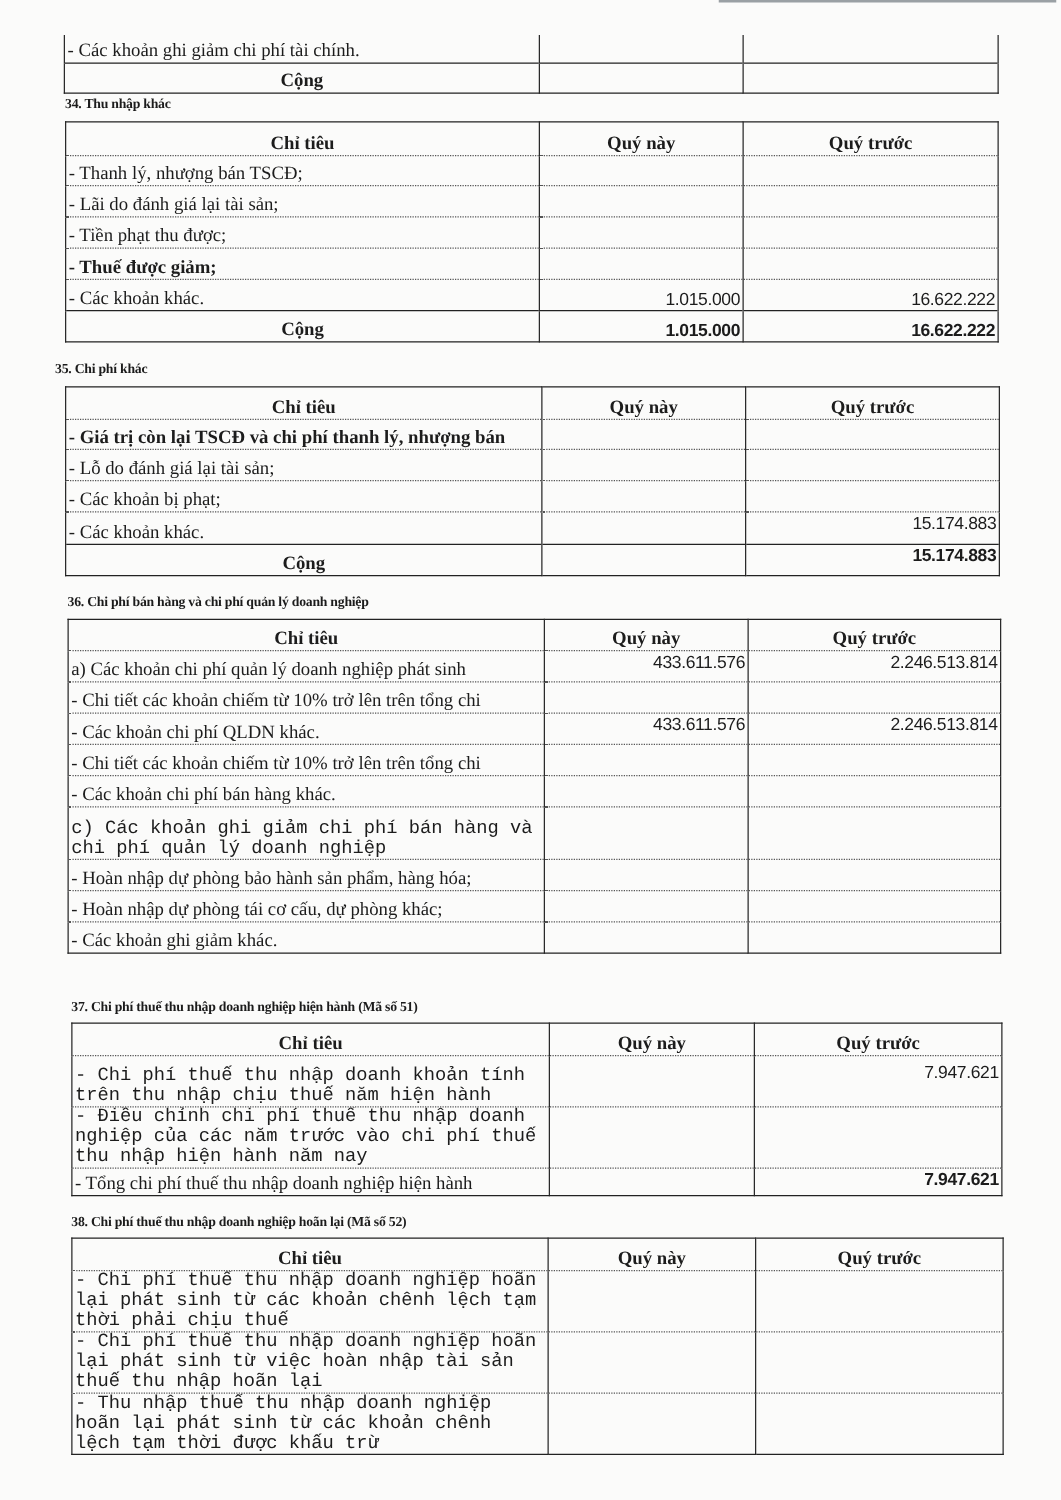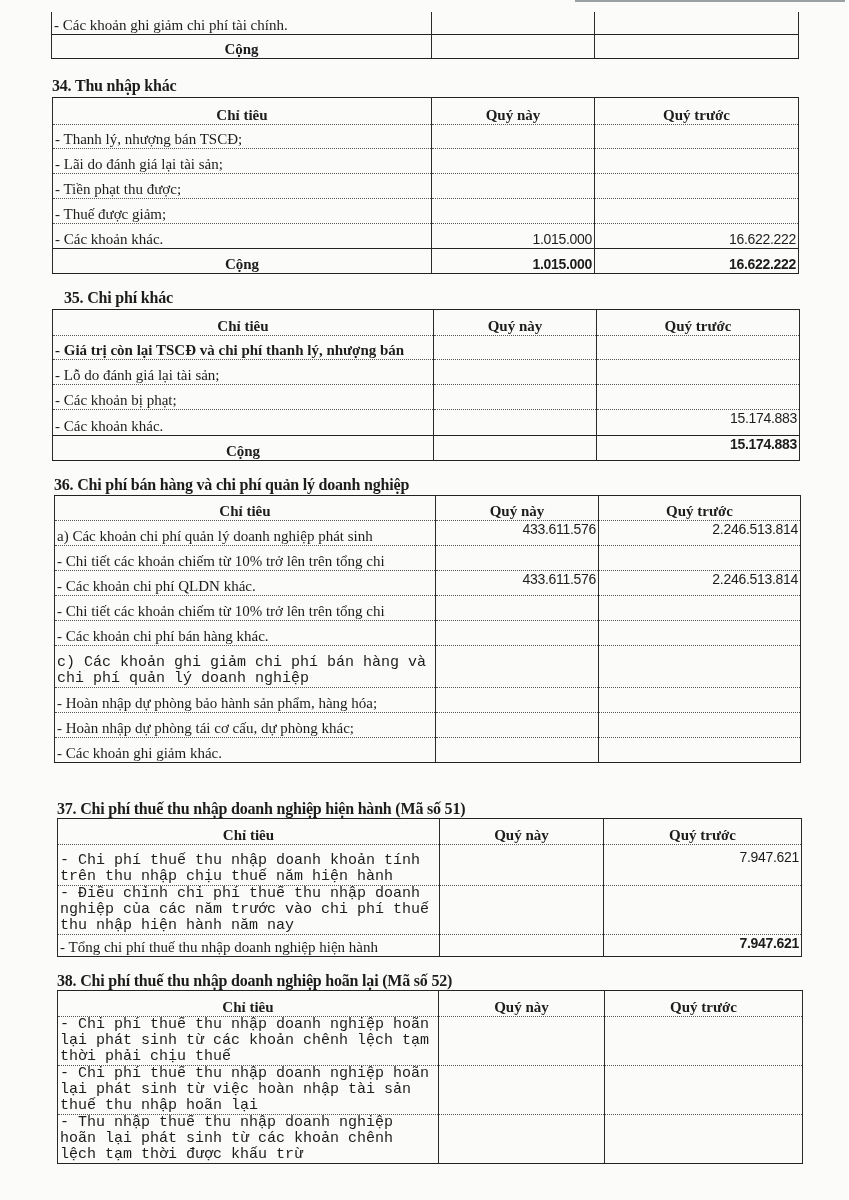--- a/index.html
+++ b/index.html
@@ -2,21 +2,21 @@
 <html><head>
 <meta charset="utf-8">
 <style>
   html, body { margin: 0; padding: 0; }
   body {
     width: 849px; height: 1200px; background: #fbfbfa; position: relative; overflow: hidden;
     font-family: "Liberation Serif", "DejaVu Serif", serif; color: #1c1c1c;
   }
   .topbar { position: absolute; left: 575px; top: 0; width: 270px; height: 2px; background: #9aa0a4; }
   .section-title {
-    position: absolute; font-weight: bold; font-size: 16px; white-space: nowrap;
+    position: absolute; font-weight: bold; font-size: 11px; white-space: nowrap;
     letter-spacing: -0.2px;
   }
   table.fin {
     position: absolute; border-collapse: collapse; table-layout: fixed;
     font-size: 15px; line-height: 17px;
   }
   table.fin td {
     border-left: 1px solid #2a2a2a; border-right: 1px solid #2a2a2a;
     border-bottom: 1px dotted #555; padding: 0 2px 0 2px; vertical-align: bottom;
     overflow: hidden; white-space: nowrap;
@@ -29,21 +29,21 @@
   td.lbl.wrap { white-space: normal; line-height: 16px; font-family: Liberation Mono, monospace; }
   td.lbl.center { text-align: center; font-weight: bold; }
   td.num { text-align: right; font-family: "Liberation Sans", "DejaVu Sans", sans-serif; font-size: 14px; letter-spacing: -0.3px; }
   td.num.bold { font-weight: bold; }
 </style>
 </head>
 <body>
 
 <div class="topbar"></div>
 
-<table class="fin" style="left:51px; top:12px; width:747px;">
+<table class="fin" style="left:51px; top:28px; width:747px;">
   <colgroup>
       <col style="width:380px">
       <col style="width:163px">
       <col style="width:204px">
     </colgroup>
   <tbody>
       <tr style="height:22px;">
     <td class="lbl" style="border-top:none;">- Các khoản ghi giảm chi phí tài chính.</td>
     <td class="num" style="border-top:none;"></td>
     <td class="num" style="border-top:none;"></td>
@@ -77,39 +77,39 @@
   <tr style="height:25px;">
     <td class="lbl">- Lãi do đánh giá lại tài sản;</td>
     <td class="num"></td>
     <td class="num"></td>
   </tr>
   <tr style="height:25px;">
     <td class="lbl">- Tiền phạt thu được;</td>
     <td class="num"></td>
     <td class="num"></td>
   </tr>
-  <tr style="height:25px;">
+  <tr style="height:25px;font-weight:bold;">
     <td class="lbl">- Thuế được giảm;</td>
     <td class="num"></td>
     <td class="num"></td>
   </tr>
   <tr style="height:25px;">
     <td class="lbl">- Các khoản khác.</td>
     <td class="num">1.015.000</td>
     <td class="num">16.622.222</td>
   </tr>
   <tr class="total" style="height:25px;">
     <td class="lbl center">Cộng</td>
     <td class="num bold">1.015.000</td>
     <td class="num bold">16.622.222</td>
   </tr>
 </tbody>
   </table>
 
-<div class="section-title" style="left:64px; top:289px;">35. Chi phí khác</div>
+<div class="section-title" style="left:44px; top:289px;">35. Chi phí khác</div>
 <table class="fin" style="left:52px; top:309px; width:747px;">
   <colgroup>
       <col style="width:381px">
       <col style="width:163px">
       <col style="width:203px">
     </colgroup>
   <tbody>
       <tr style="height:26px;">
     <td class="hdr">Chỉ tiêu</td>
     <td class="hdr">Quý này</td>

